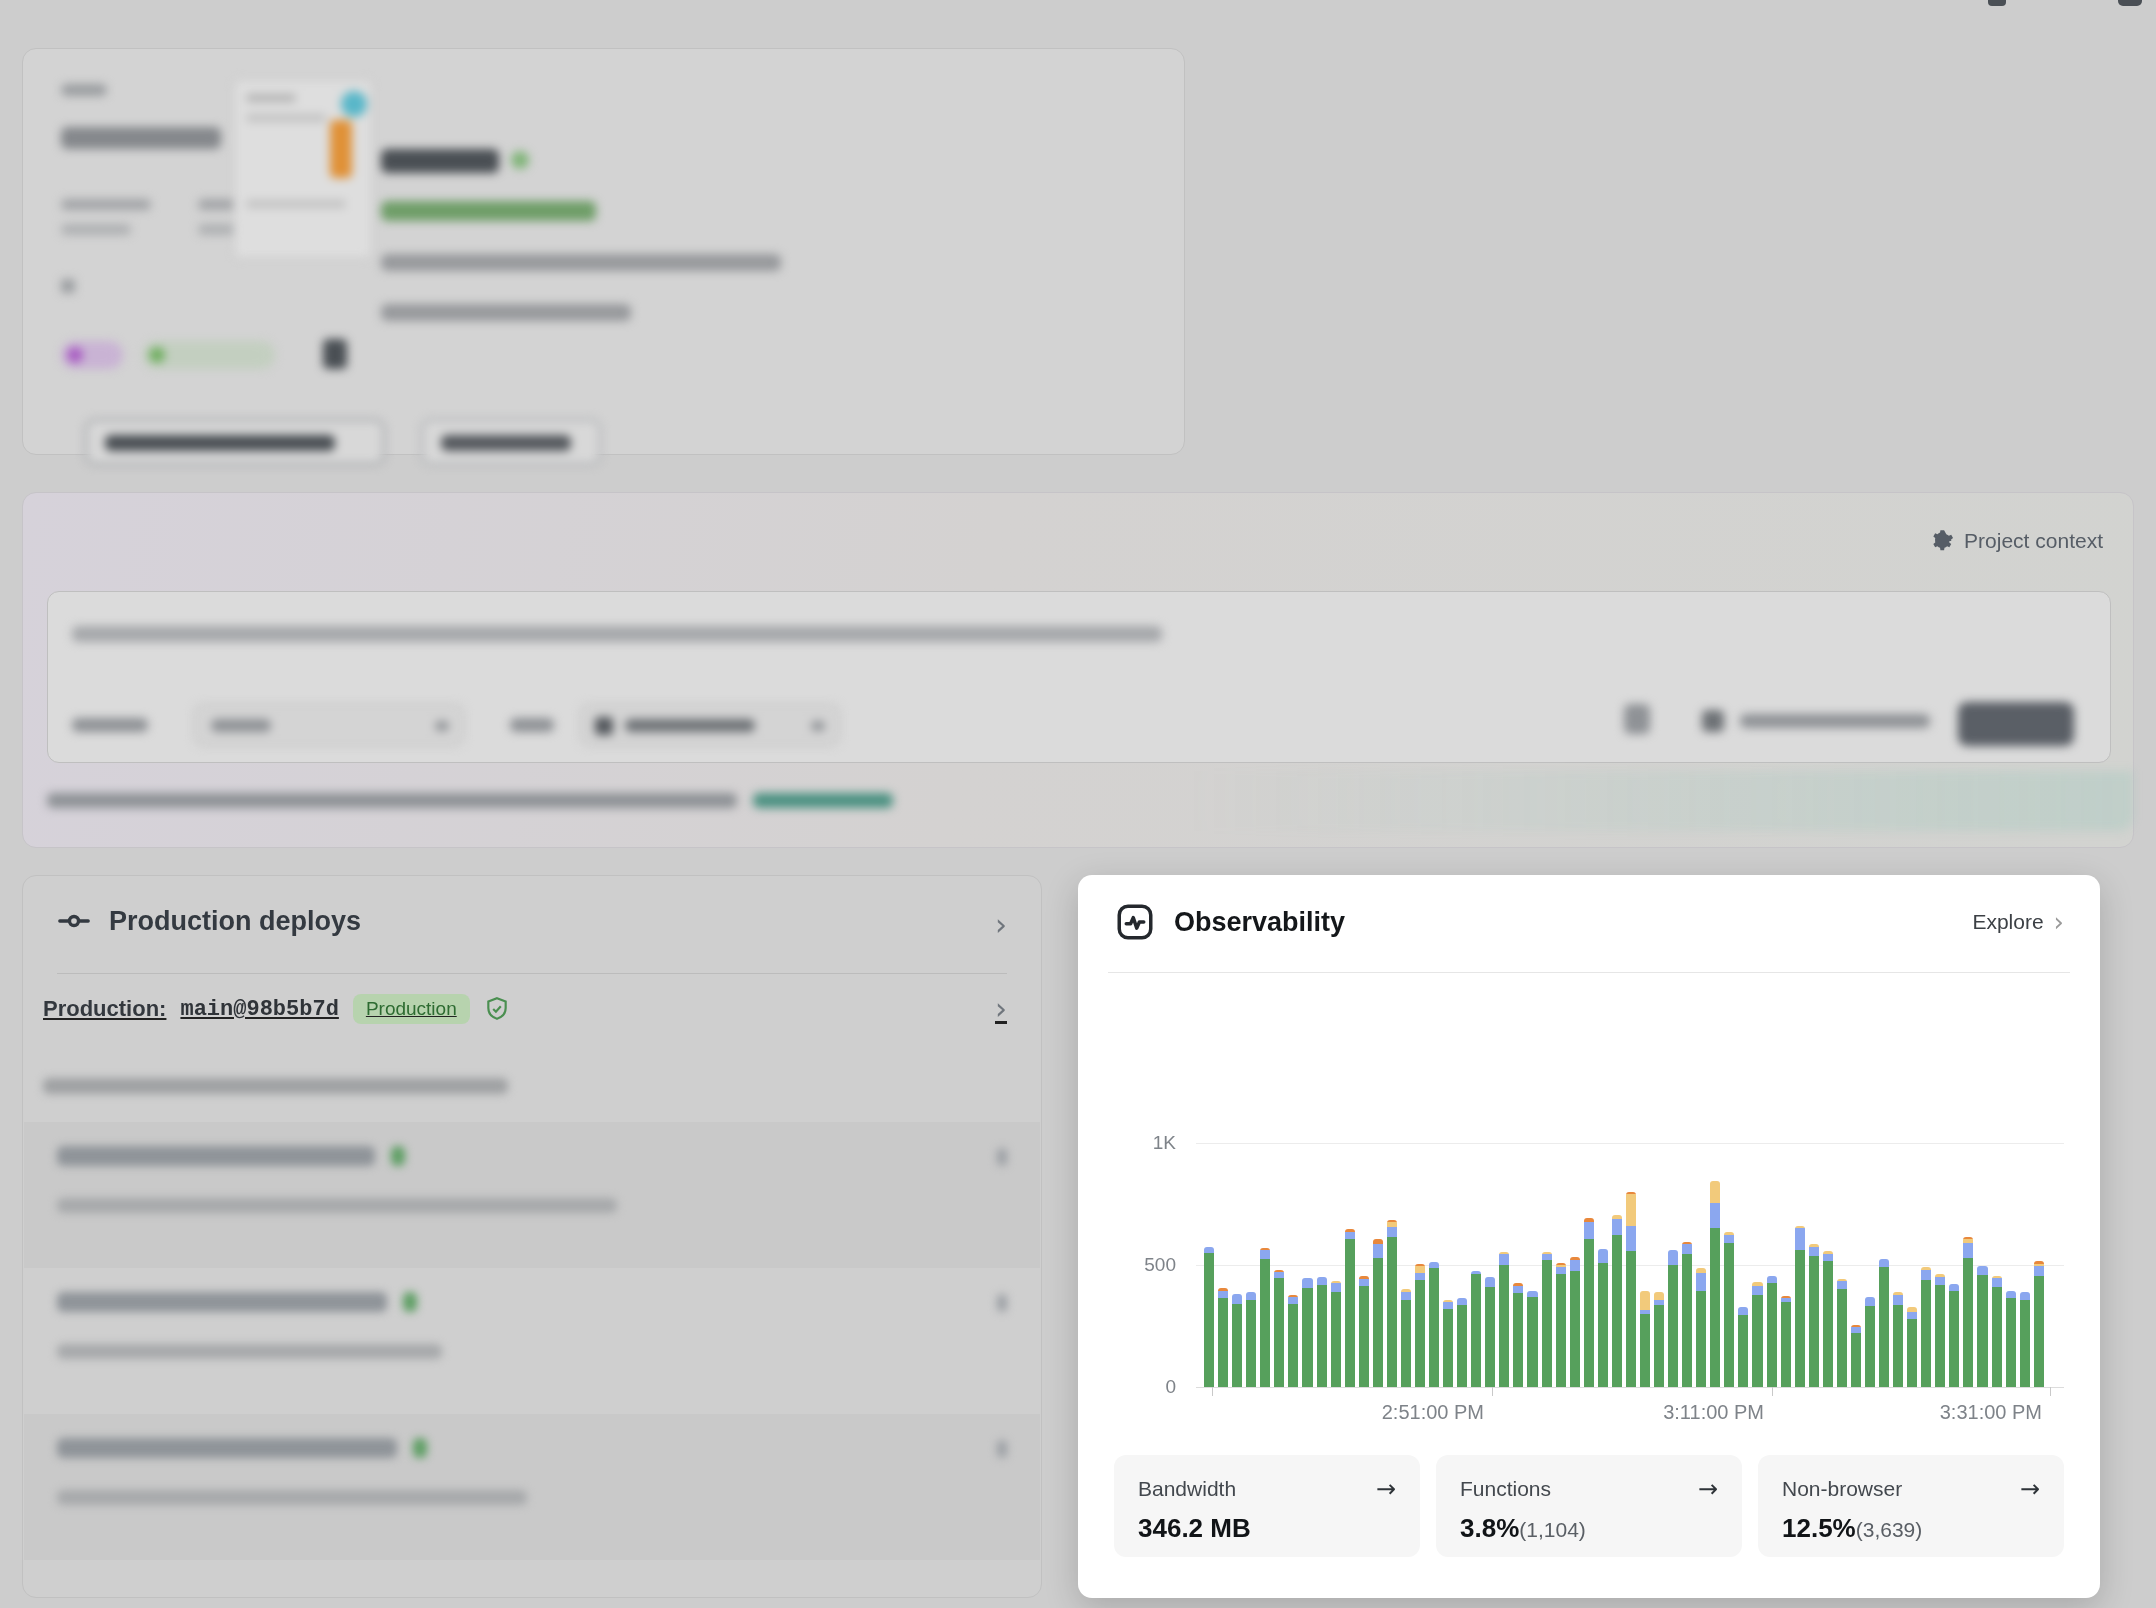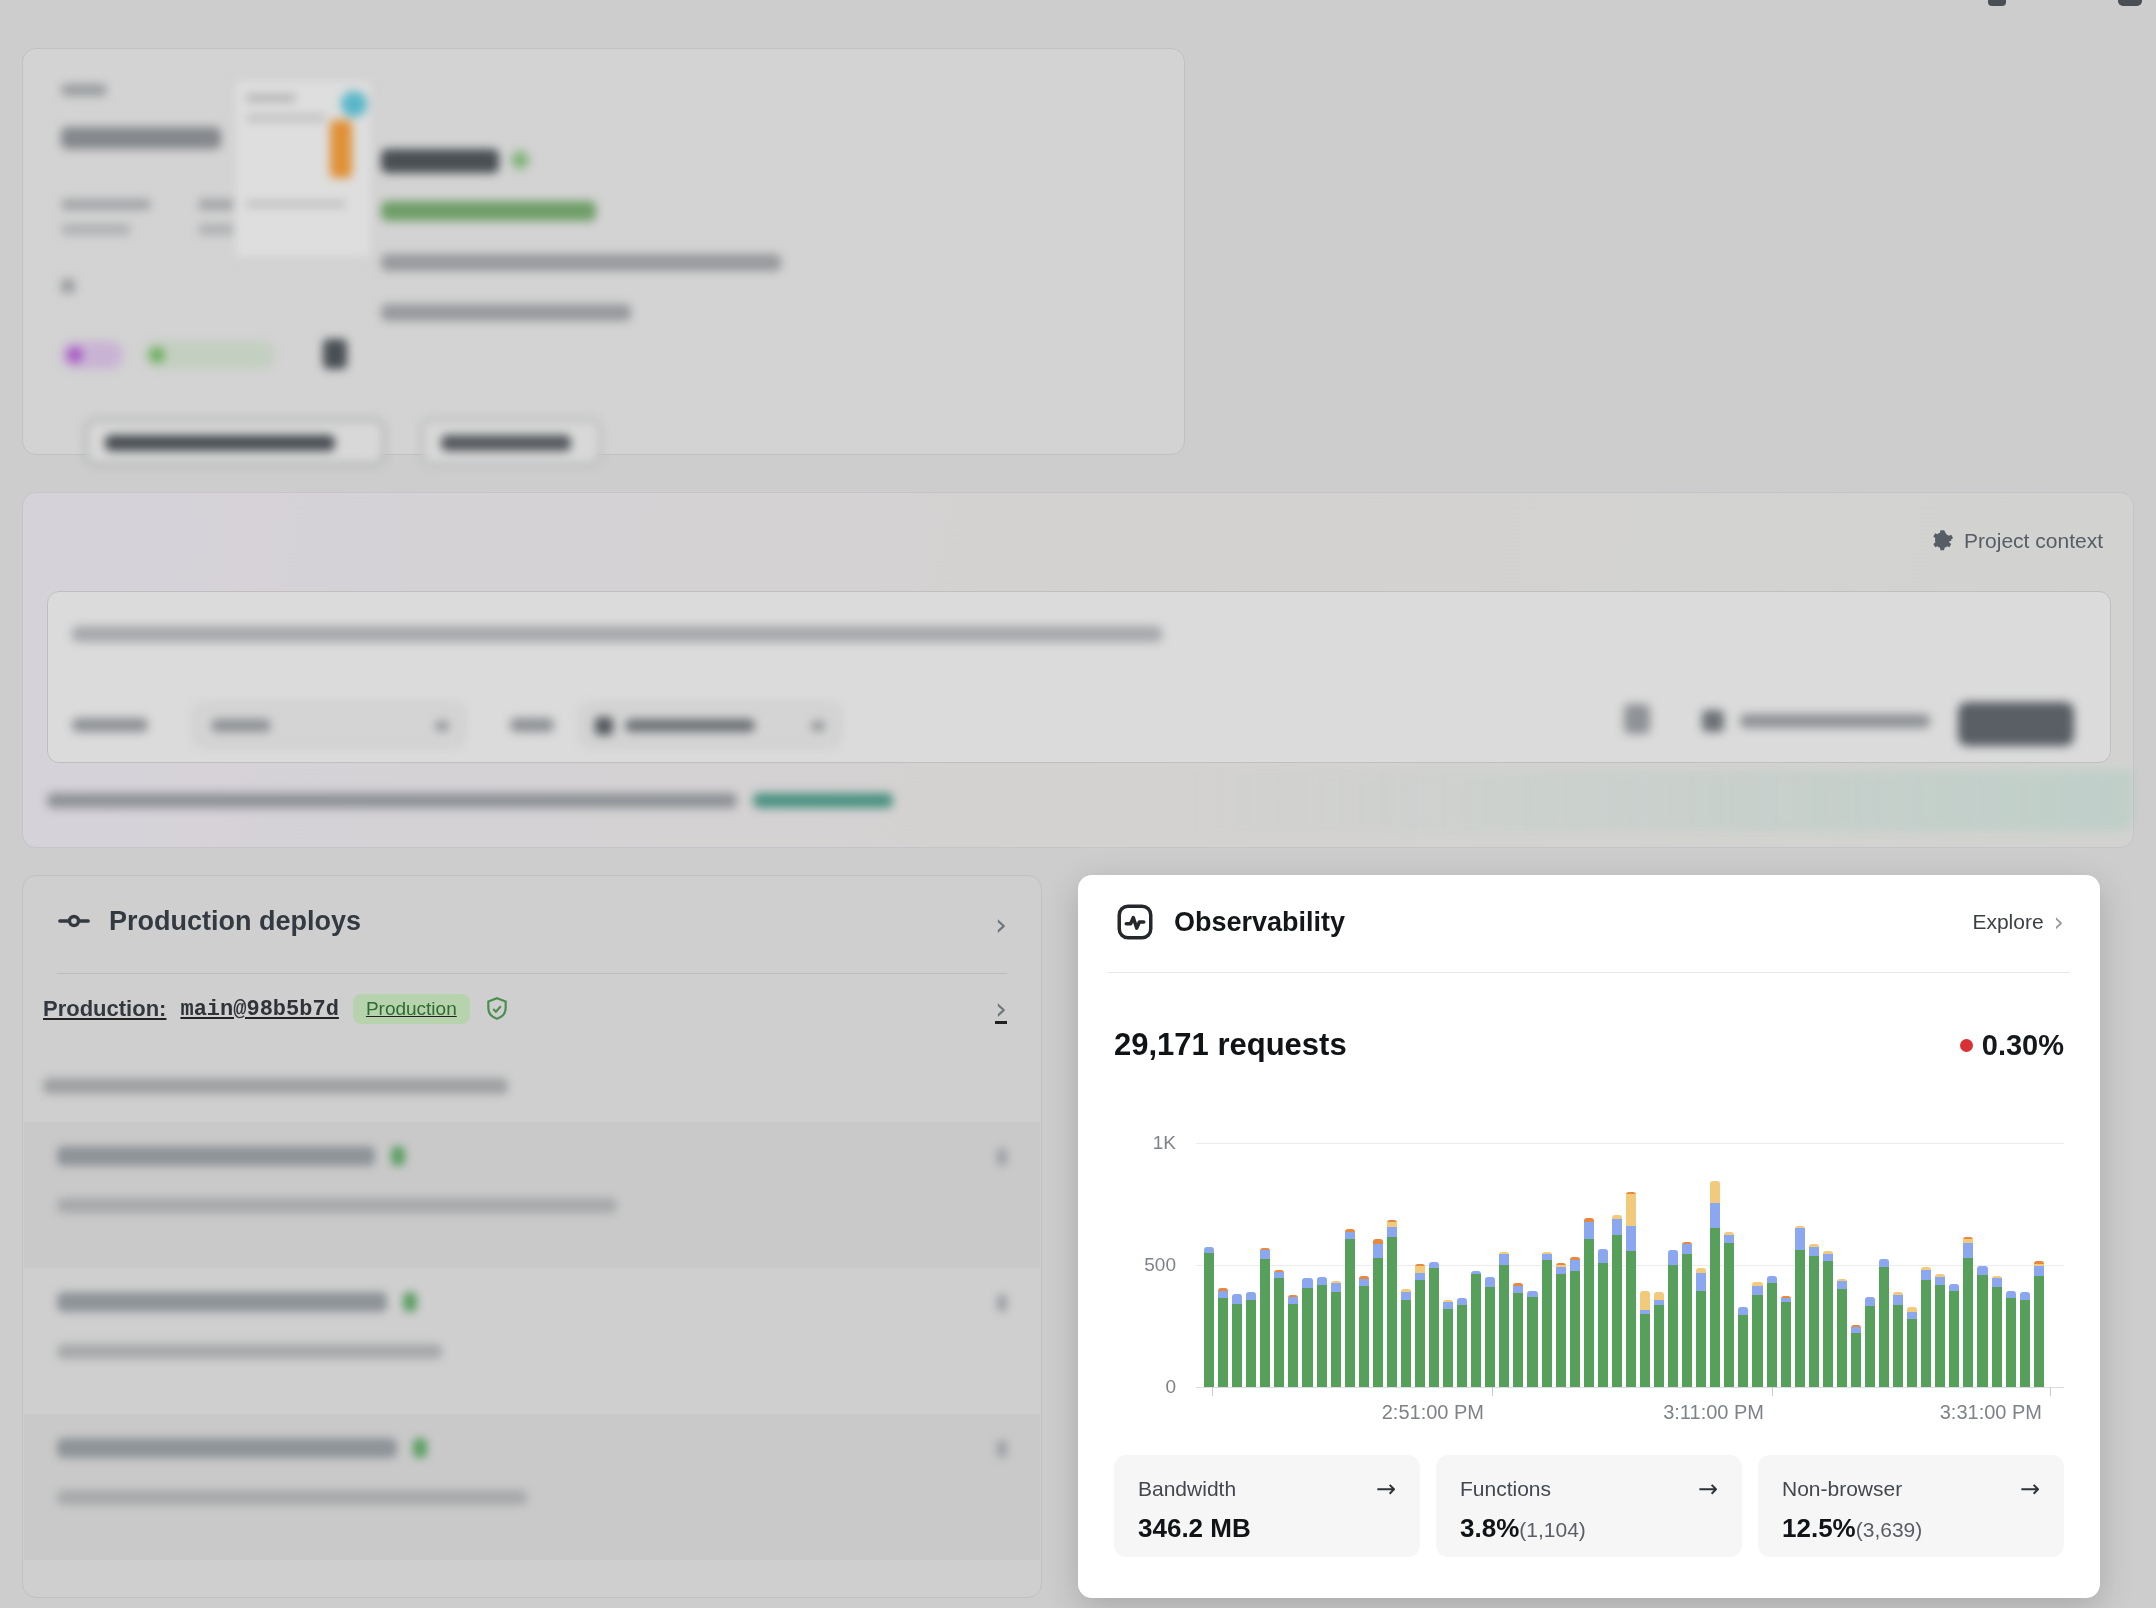--- a/index.html
+++ b/index.html
@@ -228,27 +228,20 @@
     </span>
     <span class="obs-title">Observability</span>
     <span class="explore">
       <span>Explore</span>
       <span class="chev">›</span>
     </span>
   </div>
   <div class="obs-divider"></div>
 
 
-  <div class="value-row">
-    <span class="req-value">29,171 requests</span>
-    <span class="err-value">
-      <span class="err-dot"></span>
-      <span>0.30%</span>
-    </span>
-  </div>
 
   <div id="chart">
     <div class="gridline" style="top:0;"></div>
     <div class="gridline" style="top:122px;"></div>
     <div class="axisline"></div>
     <div class="ylab" style="left:-92px; top:0;">1K</div>
     <div class="ylab" style="left:-92px; top:122px;">500</div>
     <div class="ylab" style="left:-92px; top:244px;">0</div>
     <div class="xtick" style="left:16px;"></div>
     <div class="xtick" style="left:296px;"></div>

